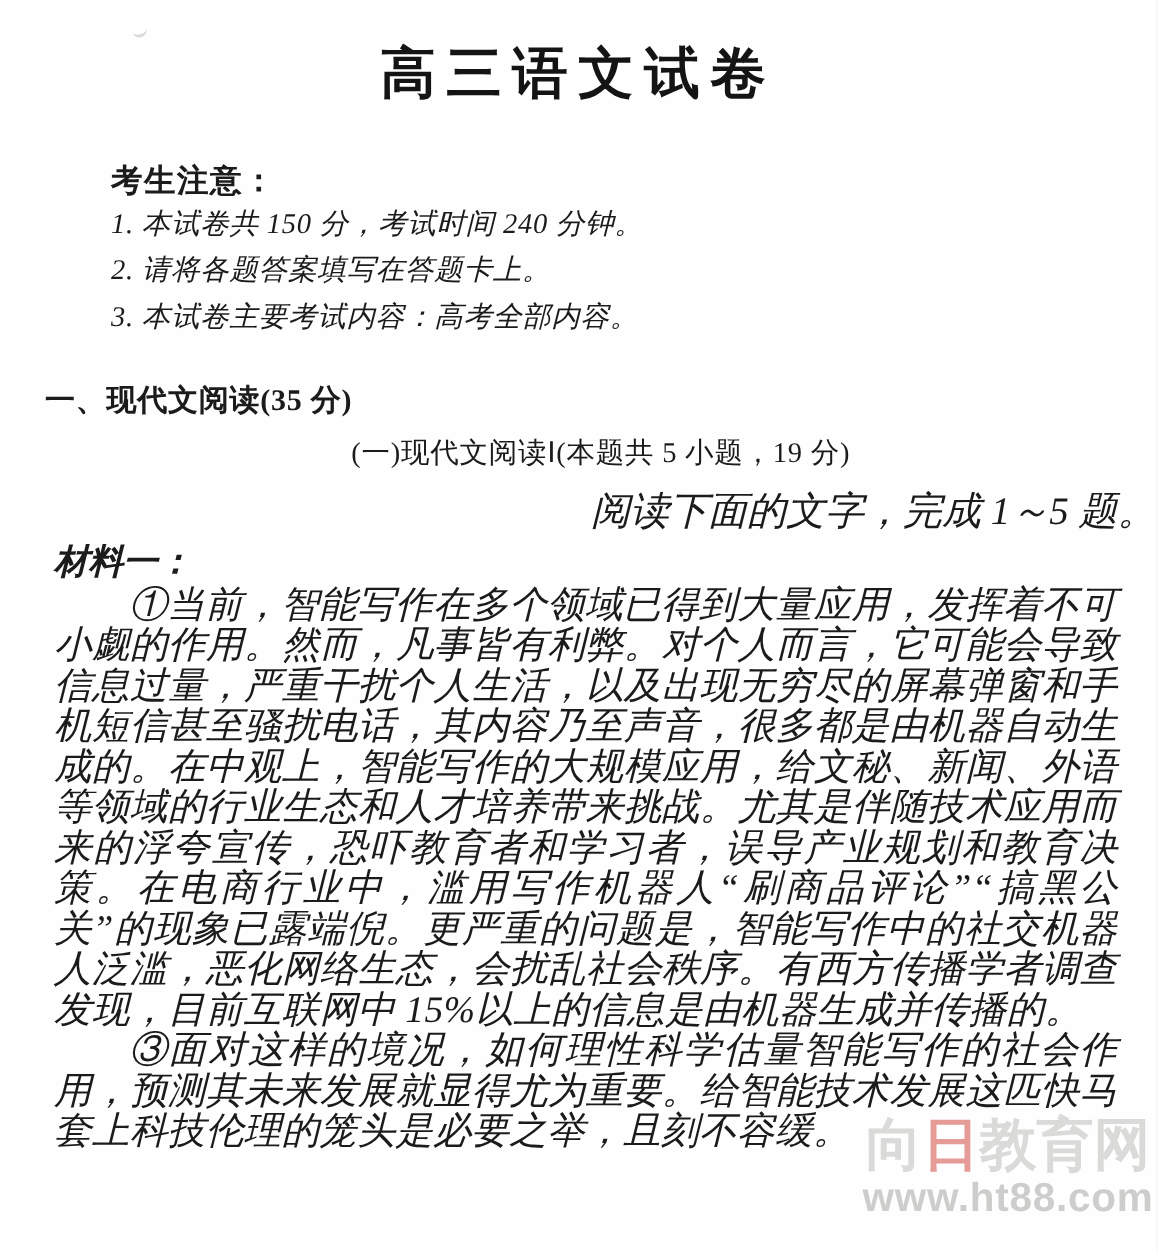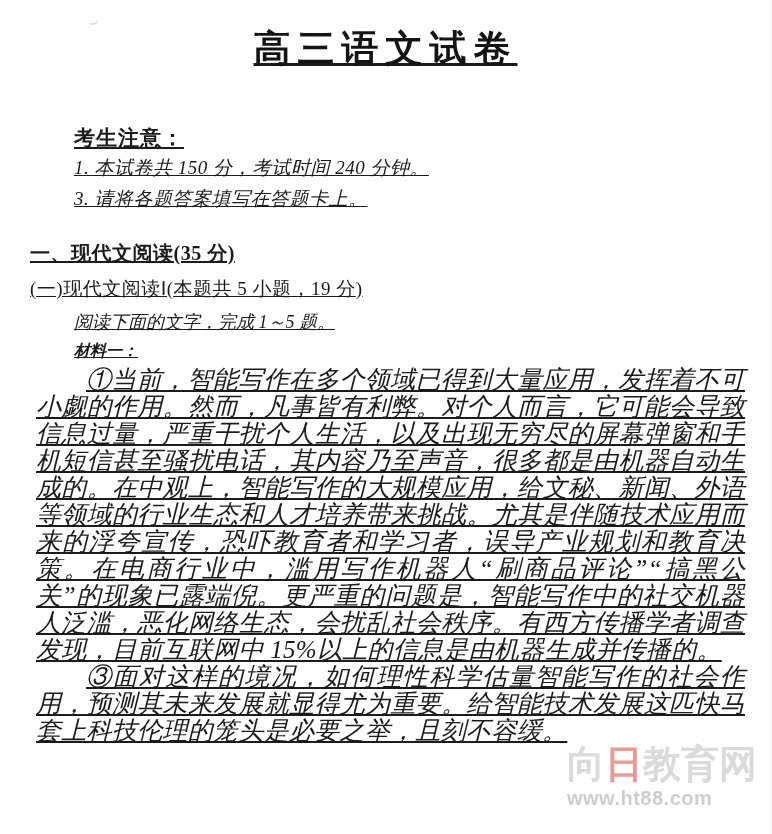--- a/index.html
+++ b/index.html
@@ -8,103 +8,103 @@
     background: #f6f6f4;
     font-family: "Liberation Serif", serif;
     overflow: hidden;
   }
   .page {
     position: relative;
     width: 771px; height: 834px;
     background: #fefefe;
     color: #1b1b1b;
     overflow: hidden;
-    text-decoration: underline;
   }
   .scan-mark {
     position: absolute; left: 88px; top: 16px;
     width: 10px; height: 7px;
     border-bottom: 2px solid #d9d9d9;
     border-radius: 0 0 8px 8px;
     transform: rotate(-15deg);
   }
   .title {
     margin: 0; padding-top: 24px;
     text-align: center;
     font-size: 37px; font-weight: bold;
     letter-spacing: 7px;
     color: #141414;
   }
-  .notice { margin: 50px 0 0 74px; }
+  .notice { margin: 32px 0 0 74px; }
   .notice-heading {
     font-size: 21px; font-weight: bold; letter-spacing: 1px;
   }
   .notice-item {
     font-size: 19px; line-height: 31px;
     font-style: italic; letter-spacing: 0.5px;
   }
   .sec-heading {
     margin: 26px 16px 0 30px;
     font-size: 20px; font-weight: bold; letter-spacing: 0.5px;
   }
   .sub-heading {
     margin: 9px 0 0 30px;
-    font-size: 19px; letter-spacing: 0.5px;
+    font-size: 19px; letter-spacing: 0.5px; text-align: center;
   }
   .instruction {
     margin: 8px 0 0 74px;
-    font-size: 18px; font-style: italic;
+    font-size: 26px; font-style: italic; text-align: right;
   }
   .material-label {
-    margin: 3px 0 0 74px;
-    font-size: 16px; font-weight: bold; font-style: italic;
+    margin: 3px 0 0 36px;
+    font-size: 23px; font-weight: bold; font-style: italic;
     line-height: 27px;
   }
   .body-text { margin: 2px 26px 0 36px; }
   .body-para {
     margin: 0;
     font-size: 25px; line-height: 27px;
     font-style: italic;
     text-align: justify;
     text-indent: 2em;
     letter-spacing: 0.3px;
   }
   .watermark {
-    position: absolute; right: 14px; top: 744px;
-    text-align: left;
+    position: absolute; right: 2px; top: 744px;
+    text-align: center;
     pointer-events: none;
   }
   .wm-glyphs {
     font-size: 38px; line-height: 40px;
     letter-spacing: 0px;
     color: #c7c7c5; opacity: 0.65;
     font-weight: bold;
     font-family: "Liberation Sans", sans-serif;
   }
   .wm-glyphs .wm-red { color: #d4564e; opacity: 0.9; }
   .wm-url {
-    font-size: 20px; line-height: 28px;
+    font-size: 27px; line-height: 28px;
     font-weight: bold; letter-spacing: 0.5px;
     color: #c2c2c0; opacity: 0.8;
     font-family: "Liberation Sans", sans-serif;
   }
 </style>
 </head>
 <body>
 
 <div class="page">
 
   <div class="scan-mark"></div>
 
   <h1 class="title">高三语文试卷</h1>
 
   <div class="notice">
     <div class="notice-heading">考生注意：</div>
     <div class="notice-item">1. 本试卷共 150 分，考试时间 240 分钟。</div>
-    <div class="notice-item">3. 请将各题答案填写在答题卡上。</div>
+    <div class="notice-item">2. 请将各题答案填写在答题卡上。</div>
+    <div class="notice-item">3. 本试卷主要考试内容：高考全部内容。</div>
   </div>
 
   <div class="sec-heading">一、现代文阅读(35 分)</div>
   <div class="sub-heading">(一)现代文阅读Ⅰ(本题共 5 小题，19 分)</div>
   <div class="instruction">阅读下面的文字，完成 1～5 题。</div>
   <div class="material-label">材料一：</div>
 
   <div class="body-text">
     <p class="body-para">①当前，智能写作在多个领域已得到大量应用，发挥着不可小觑的作用。然而，凡事皆有利弊。对个人而言，它可能会导致信息过量，严重干扰个人生活，以及出现无穷尽的屏幕弹窗和手机短信甚至骚扰电话，其内容乃至声音，很多都是由机器自动生成的。在中观上，智能写作的大规模应用，给文秘、新闻、外语等领域的行业生态和人才培养带来挑战。尤其是伴随技术应用而来的浮夸宣传，恐吓教育者和学习者，误导产业规划和教育决策。在电商行业中，滥用写作机器人“刷商品评论”“搞黑公关”的现象已露端倪。更严重的问题是，智能写作中的社交机器人泛滥，恶化网络生态，会扰乱社会秩序。有西方传播学者调查发现，目前互联网中 15%以上的信息是由机器生成并传播的。</p>
     <p class="body-para">③面对这样的境况，如何理性科学估量智能写作的社会作用，预测其未来发展就显得尤为重要。给智能技术发展这匹快马套上科技伦理的笼头是必要之举，且刻不容缓。</p>

